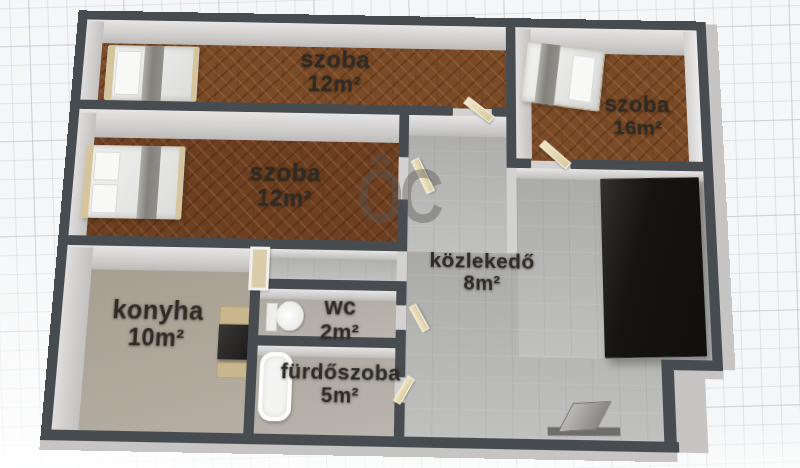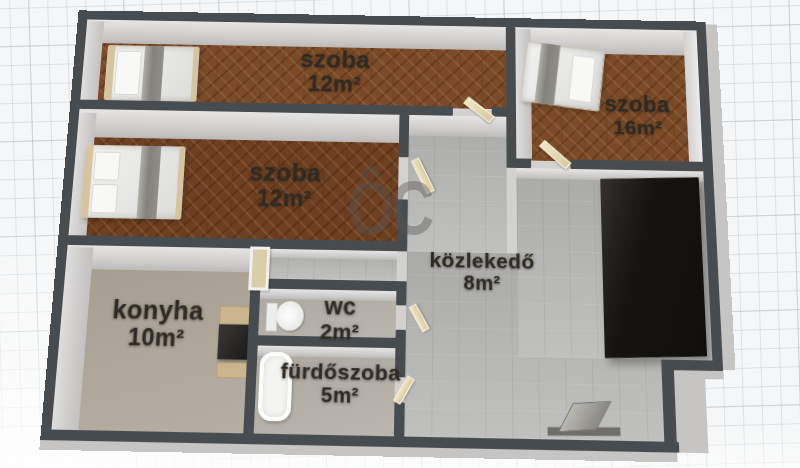--- a/index.html
+++ b/index.html
@@ -79,21 +79,21 @@
   .rlabel{position:absolute;width:170px;text-align:center;font-weight:700;color:#2e2a25;
     line-height:1.1;letter-spacing:.4px;z-index:20;
     text-shadow:0 1px 2px rgba(45,35,25,.45),0 0 4px rgba(45,35,25,.22)}
   .rlabel .rname{font-size:25px}
   .rlabel .rarea{font-size:23px}
   .rlabel.md .rname{font-size:23px}
   .rlabel.md .rarea{font-size:21px}
   .rlabel.sm .rname{font-size:21px}
   .rlabel.sm .rarea{font-size:20px}
 
-  .wm{position:absolute;left:336px;top:160px;width:124px;z-index:30;pointer-events:none}
+  .wm{position:absolute;left:336px;top:148px;width:124px;text-align:center;z-index:30;pointer-events:none}
   .wm-logo{font-weight:700;font-size:74px;line-height:96px;letter-spacing:-5px;
     color:rgba(88,86,84,.42);transform:scale(.82,1.02)}
   .wm-t{font-weight:700;font-size:16px;letter-spacing:1.5px;color:rgba(146,145,143,.85);line-height:21px}
 </style>
 </head>
 <body>
 
 <div class="scene">
   <div class="grid-bg"></div>
   <div class="grid-fade"></div>

